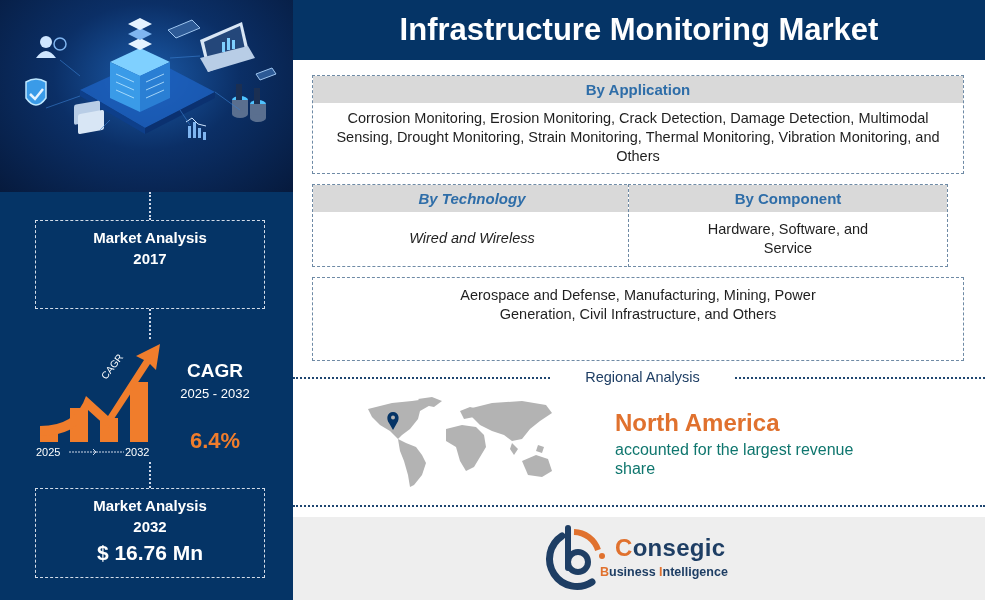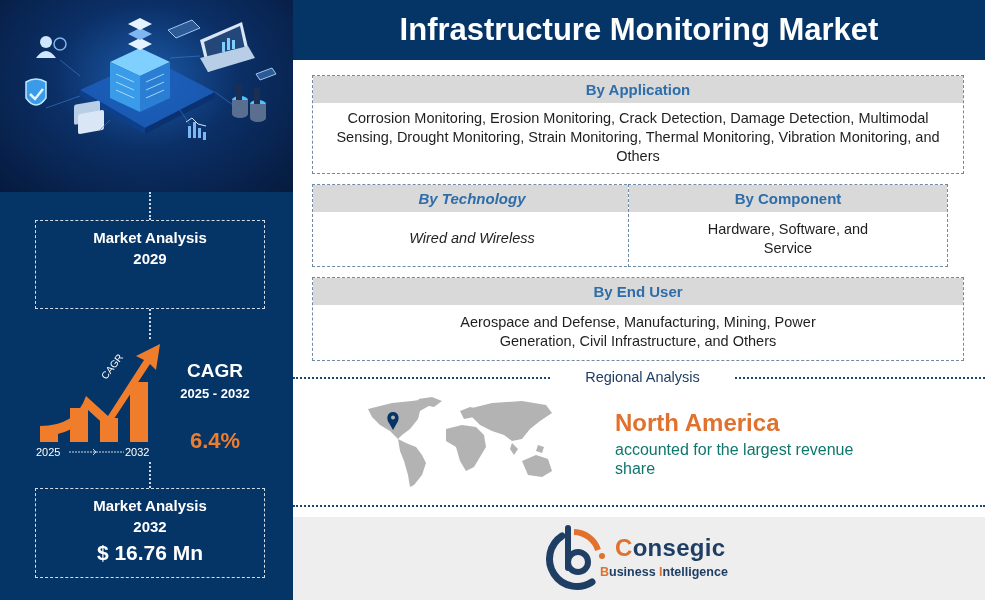--- a/index.html
+++ b/index.html
@@ -15,21 +15,21 @@
   .vline { position: absolute; left: 149px; width: 0; border-left: 2px dotted #cfd8e8; }
 
   .stat-box { position: absolute; left: 35px; width: 230px; border: 1.5px dashed #d5dde9; text-align: center; color: #ffffff; }
   .stat-box .t1 { font-size: 15px; font-weight: bold; margin-top: 8px; }
   .stat-box .t2 { font-size: 15px; font-weight: bold; margin-top: 4px; }
   .stat-box .t3 { font-size: 21px; font-weight: bold; margin-top: 6px; }
 
   .cagr-graphic { position: absolute; left: 36px; top: 336px; width: 130px; height: 124px; }
   .cagr-text { position: absolute; left: 170px; top: 360px; width: 90px; text-align: center; }
   .cagr-text .lbl { color: #ffffff; font-size: 19px; font-weight: bold; }
-  .cagr-text .rng { color: #ffffff; font-size: 13px; font-weight: bold; margin-top: 4px; }
+  .cagr-text .rng { color: #ffffff; font-size: 13px; font-weight: normal; margin-top: 4px; }
   .cagr-text .val { color: #f07d2c; font-size: 22px; font-weight: bold; margin-top: 27px; }
 
   
   .title-bar { position: absolute; left: 293px; top: 0; width: 692px; height: 60px; background: #053466;
                color: #ffffff; font-size: 31px; font-weight: bold; text-align: center; line-height: 60px; }
 
   .seg { position: absolute; border: 1.5px dashed #6e8aa5; background: #ffffff; text-align: center; }
   .seg .hd { background: #d9d9d9; color: #2e6da8; font-weight: bold; font-size: 15px; height: 27px; line-height: 27px; }
   .seg .bd { color: #1f1f1f; font-size: 14.5px; line-height: 19px; display: flex; align-items: center; justify-content: center; padding: 0 10px; }
 
@@ -122,21 +122,21 @@
           <path d="M110,120 L100,130"></path>
           <path d="M170,58 L200,56"></path>
       </g>
     </svg>
   </div>
 
   <div class="vline" style="top:192px;height:28px;"></div>
 
   <div class="stat-box" style="top:220px;height:89px;">
     <div class="t1">Market Analysis</div>
-    <div class="t2">2029</div>
+    <div class="t2">2017</div>
   </div>
 
   <div class="vline" style="top:309px;height:30px;"></div>
 
   <div class="cagr-graphic">
     <svg width="130" height="124" viewBox="0 0 130 124">
       <g fill="#f07d2c">
         <rect x="4" y="92" width="18" height="14"></rect>
         <rect x="34" y="72" width="18" height="34"></rect>
         <rect x="64" y="82" width="18" height="24"></rect>
@@ -177,21 +177,20 @@
   <div class="hd">By Technology</div>
   <div class="bd" style="height:53px;">Wired and Wireless</div>
 </div>
 
 <div class="seg" style="left:628px;top:184px;width:320px;height:83px;">
   <div class="hd">By Component</div>
   <div class="bd" style="height:53px;padding:0 60px;">Hardware, Software, and Service</div>
 </div>
 
 <div class="seg" style="left:312px;top:277px;width:652px;height:84px;">
-  <div class="hd">By End User</div>
   <div class="bd" style="height:54px;padding:0 120px;">Aerospace and Defense, Manufacturing, Mining, Power Generation, Civil Infrastructure, and Others</div>
 </div>
 
 <div class="hdash" style="left:293px;top:377px;width:257px;"></div>
 <div class="regional-label">Regional Analysis</div>
 <div class="hdash" style="left:735px;top:377px;width:250px;"></div>
 
 <div class="map">
   <svg width="200" height="95" viewBox="0 0 200 95">
     <g fill="#b3b3b3">

